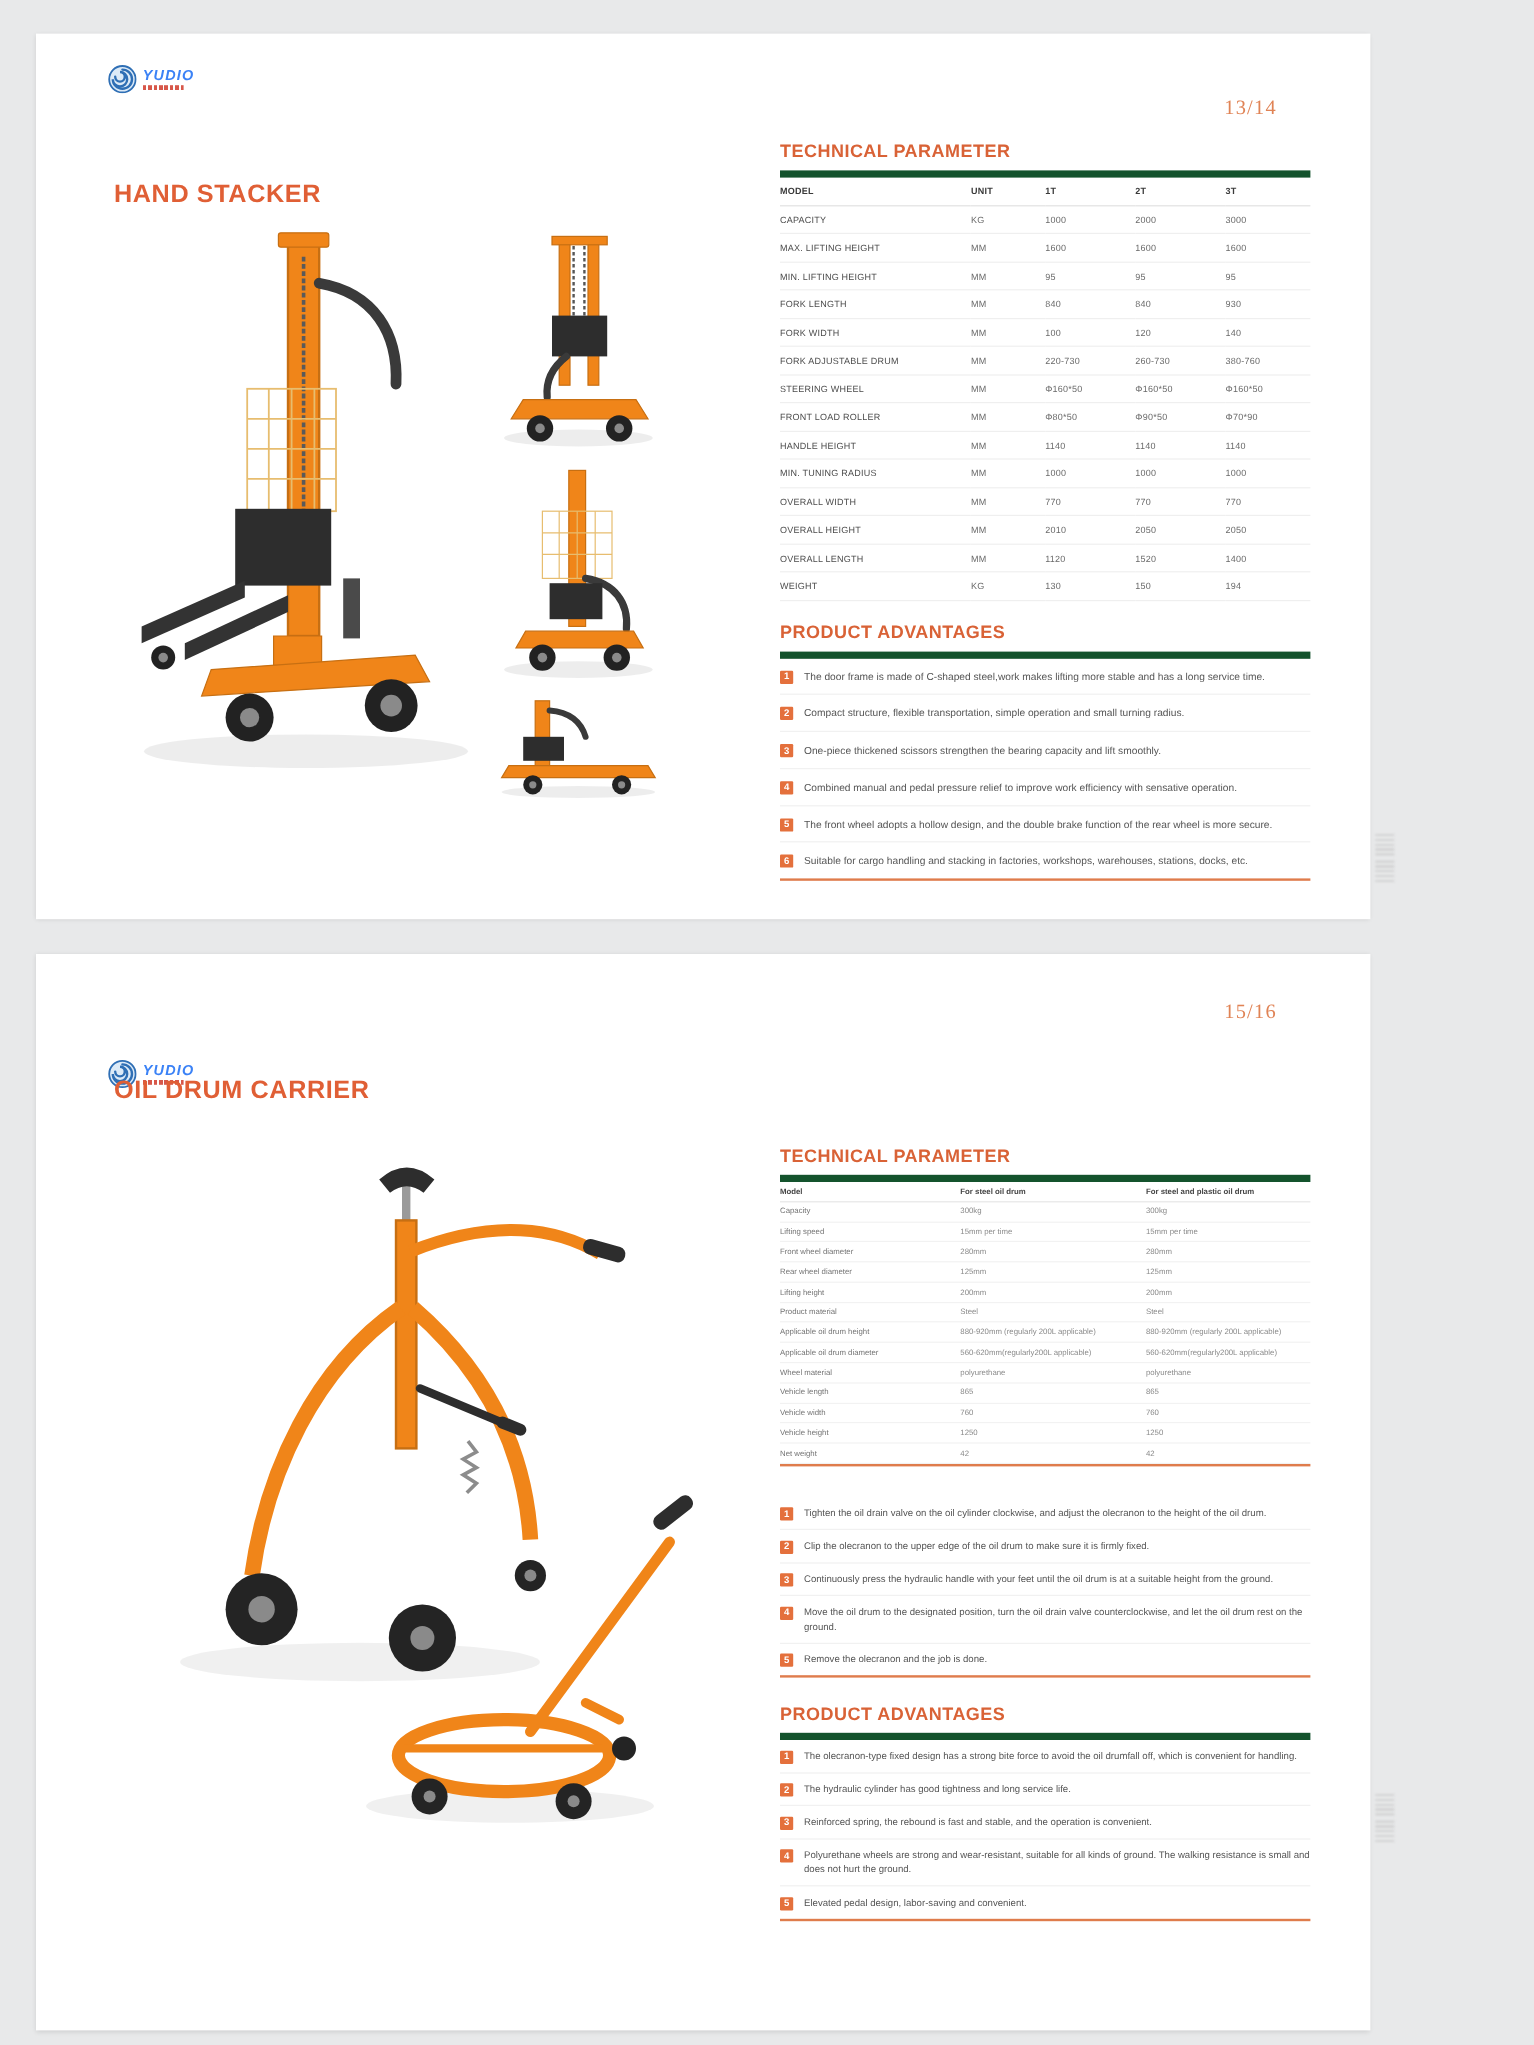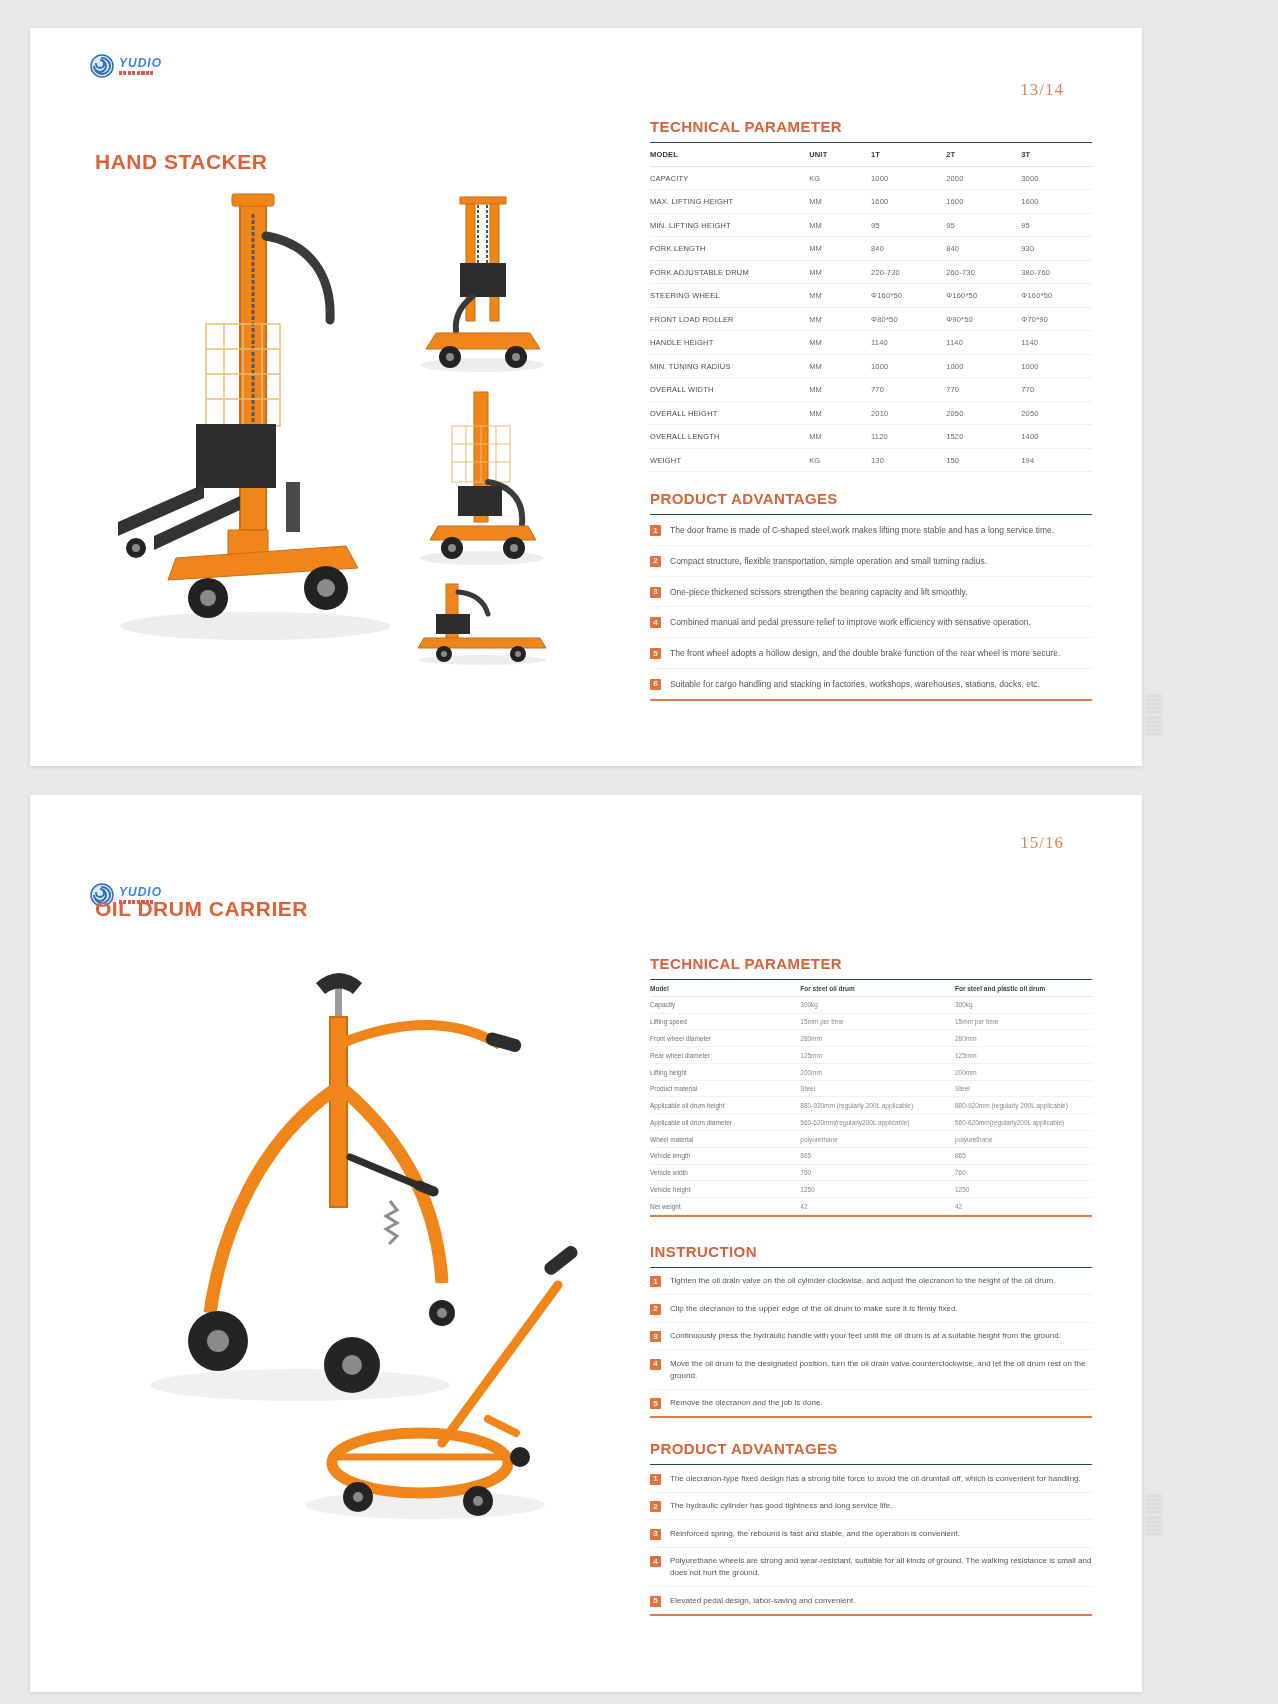--- a/index.html
+++ b/index.html
@@ -19,21 +19,21 @@
       background:repeating-linear-gradient(90deg,#d03a2a 0 3px,transparent 3px 4.5px);opacity:.85;}
   .page-num{position:absolute;right:78px;font-size:17px;color:#e08355;letter-spacing:1px;font-family:Liberation Serif, serif;}
   #page1 .page-num{top:52px;} #page2 .page-num{top:38px;}
   .page-title{position:absolute;left:65px;font-size:21px;font-weight:700;color:#e05f35;letter-spacing:.5px;}
   #page1 .page-title{top:108px;} #page2 .page-title{top:88px;}
 
   
   .col-right{position:absolute;left:620px;width:442px;}
   #page1 .col-right{top:90px;} #page2 .col-right{top:160px;}
   h2.sec{margin:0;font-size:15px;font-weight:700;color:#d96236;letter-spacing:.4px;
-         padding-bottom:7px;border-bottom:1px solid #14532d;}
+         padding-bottom:7px;border-bottom:6px solid #14532d;}
 
   
   table{width:100%;border-collapse:collapse;table-layout:fixed;}
   .t1 th,.t1 td{font-size:7.5px;text-align:left;padding:7px 2px 6.5px 0;border-bottom:1px solid #efefef;
                 color:#6a6a6a;font-weight:400;letter-spacing:.2px;white-space:nowrap;overflow:hidden;}
   .t1 thead th{color:#3a3a3a;font-weight:700;border-bottom:1px solid #e2e2e2;}
   .t1 td:first-child{color:#4c4c4c;}
   .t2-wrap{border-bottom:2px solid #df7c4c;}
   .t2 th,.t2 td{font-size:6.5px;text-align:left;padding:4.6px 2px 4.2px 0;border-bottom:1px solid #f2f2f2;
                 color:#8a8a8a;font-weight:400;white-space:nowrap;overflow:hidden;}
@@ -205,20 +205,27 @@
             <td>95</td>
           </tr>
           <tr>
             <td>FORK LENGTH</td>
             <td>MM</td>
             <td>840</td>
             <td>840</td>
             <td>930</td>
           </tr>
           <tr>
+            <td>FORK WIDTH</td>
+            <td>MM</td>
+            <td>100</td>
+            <td>120</td>
+            <td>140</td>
+          </tr>
+          <tr>
             <td>FORK ADJUSTABLE DRUM</td>
             <td>MM</td>
             <td>220-730</td>
             <td>260-730</td>
             <td>380-760</td>
           </tr>
           <tr>
             <td>STEERING WHEEL</td>
             <td>MM</td>
             <td>Φ160*50</td>
@@ -443,21 +450,20 @@
             </tr>
             <tr>
               <td>Net weight</td>
               <td>42</td>
               <td>42</td>
             </tr>
           </tbody>
       </table>
     </div>
     <div class="gap26"></div>
-    <h2 class="sec">INSTRUCTION</h2>
     <ul class="items">
 
         <li>
           <span class="chip">1</span>
           <span>Tighten the oil drain valve on the oil cylinder clockwise, and adjust the olecranon to the height of the oil drum.</span>
         </li>
 
         <li>
           <span class="chip">2</span>
           <span>Clip the olecranon to the upper edge of the oil drum to make sure it is firmly fixed.</span>

